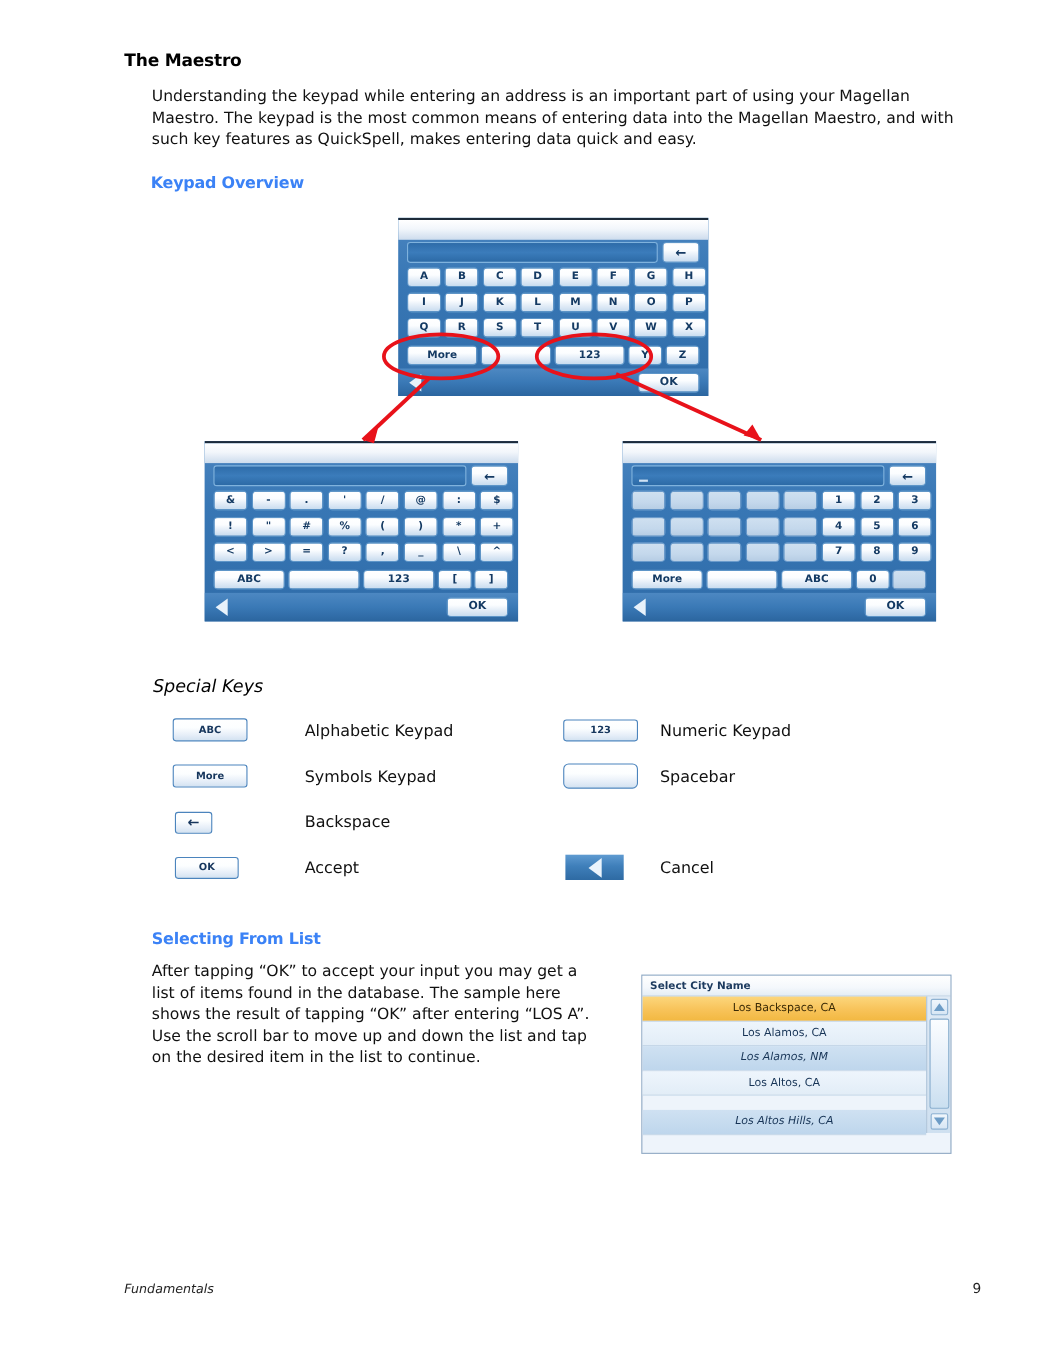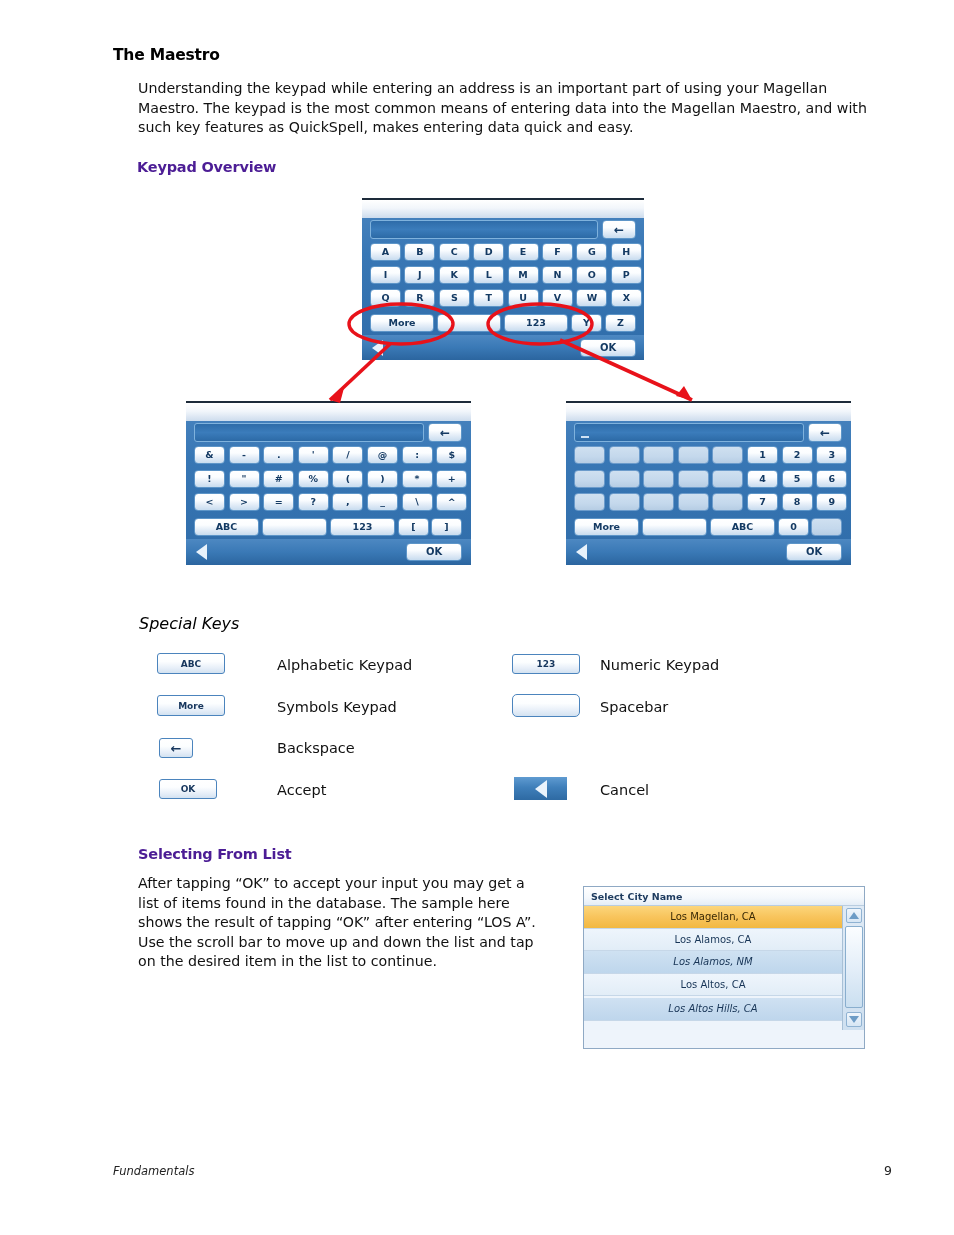--- a/index.html
+++ b/index.html
@@ -20,21 +20,21 @@
     font-size:15.5px;
     letter-spacing:-0.2px;
     color:#000;
   }
   .h3 {
     position:absolute;
     font-family:"DejaVu Sans", sans-serif;
     font-weight:bold;
     font-size:14.5px;
     letter-spacing:-0.2px;
-    color:#4c1d95;
+    color:#3b82f6;
   }
   .h3-italic {
     position:absolute;
     font-family:"DejaVu Sans", sans-serif;
     font-style:italic;
     font-size:16px;
     color:#000;
   }
   .body-p {
     position:absolute;
@@ -429,25 +429,25 @@
 </div>
 <div class="label-txt" style="left:600px; top:782px;">Cancel</div>
 
 <div class="h3" style="left:138px; top:846px;">Selecting From List</div>
 
 <div class="body-p" style="left:138px; top:874px; width:412px;">After tapping “OK” to accept your input you may get a list of items found in the database.  The sample here shows the result of tapping “OK” after entering “LOS A”.  Use the scroll bar to move up and down the list and tap on the desired item in the list to continue.</div>
 
 <div class="citylist" style="left:583px; top:886px; width:282px; height:163px;">
   <div class="cl-header">Select City Name</div>
   <div id="city-rows">
-      <div class="cl-row sel" style="top: 19px;">Los Magellan, CA</div>
+      <div class="cl-row sel" style="top: 19px;">Los Backspace, CA</div>
       <div class="cl-row alt1" style="top: 41.6px;">Los Alamos, CA</div>
       <div class="cl-row alt0" style="top: 64.2px;">Los Alamos, NM</div>
       <div class="cl-row alt1" style="top: 86.8px;">Los Altos, CA</div>
-      <div class="cl-row alt0" style="top: 111px;">Los Altos Hills, CA</div>
+      <div class="cl-row alt0" style="top: 122px;">Los Altos Hills, CA</div>
     </div>
 
   <div class="cl-scroll" style="height:124px;">
     <div class="cl-arrow-up" style="top:2px;">
       <span class="tri-up"></span>
     </div>
     <div class="cl-thumb" style="top:20px; height:82px;"></div>
     <div class="cl-arrow-dn" style="top:106px;">
       <span class="tri-dn"></span>
     </div>

